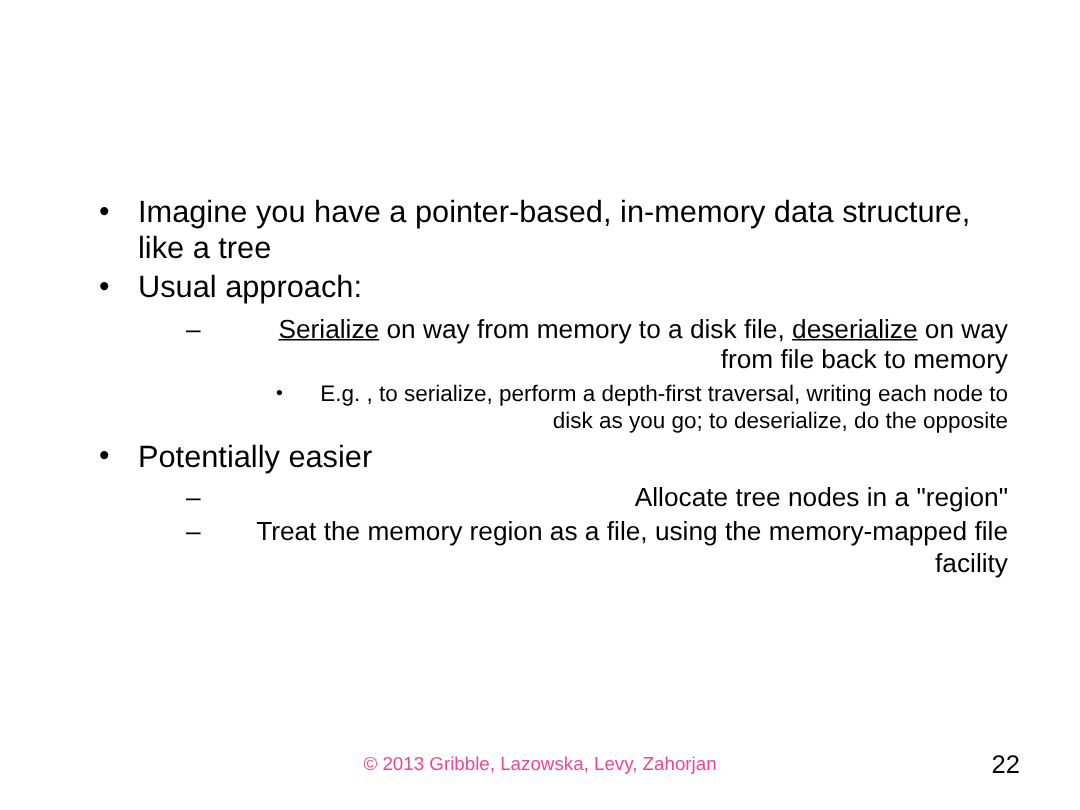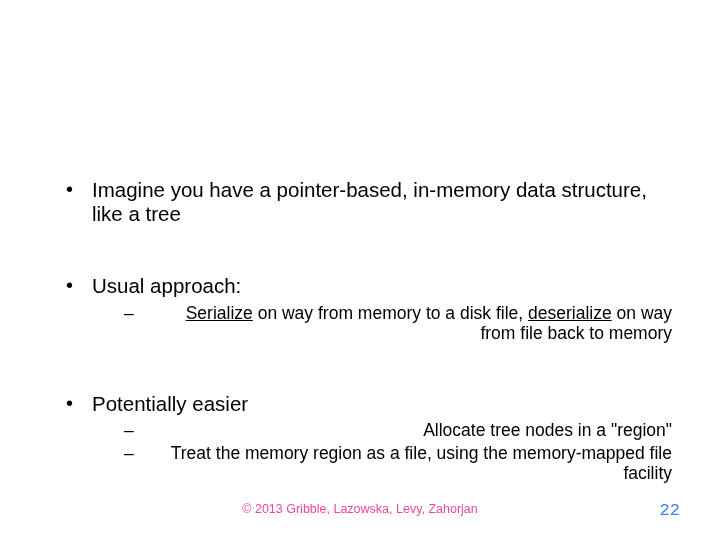--- a/index.html
+++ b/index.html
@@ -28,21 +28,20 @@
     list-style: none;
     margin: 0;
     padding: 0;
   }
   ul.level1 > li {
     position: relative;
     padding-left: 34px;
     font-size: 20.5px;
     line-height: 1.18;
     margin-bottom: 2px;
-    margin-top: 48px;
   }
   ul.level1 > li::before {
     content: "•";
     position: absolute;
     left: 8px;
     top: 0;
     font-size: 20px;
   }
   ul.level2 {
     list-style: none;
@@ -92,37 +91,39 @@
     width: 100%;
     text-align: center;
     font-size: 12.5px;
     color: #ec4899;
   }
   .pagenum {
     position: absolute;
     bottom: 20px;
     right: 40px;
     font-size: 17px;
-    color: #3b82f6;
-    font-family: Liberation Mono, monospace;
+    color: #000000;
   }
   u { text-decoration: underline; }
 </style>
 </head>
 <body>
 
 <div class="slide">
 
   <div class="content">
     <ul class="level1">
       <li><span>Imagine you have a pointer-based, in-memory data structure, like a tree</span></li>
       <li><span>Usual approach:</span>
         <ul class="level2">
           <li>
             <u>Serialize</u><span> on way from memory to a disk file, </span><u>deserialize</u><span> on way from file back to memory</span>
+            <ul class="level3">
+              <li><span>E.g. , to serialize, perform a depth-first traversal, writing each node to disk as you go; to deserialize, do the opposite</span></li>
+            </ul>
           </li>
         </ul>
       </li>
       <li><span>Potentially easier</span>
         <ul class="level2">
           <li><span>Allocate tree nodes in a "region"</span></li>
           <li><span>Treat the memory region as a file, using the memory-mapped file facility</span></li>
         </ul>
       </li>
     </ul>

